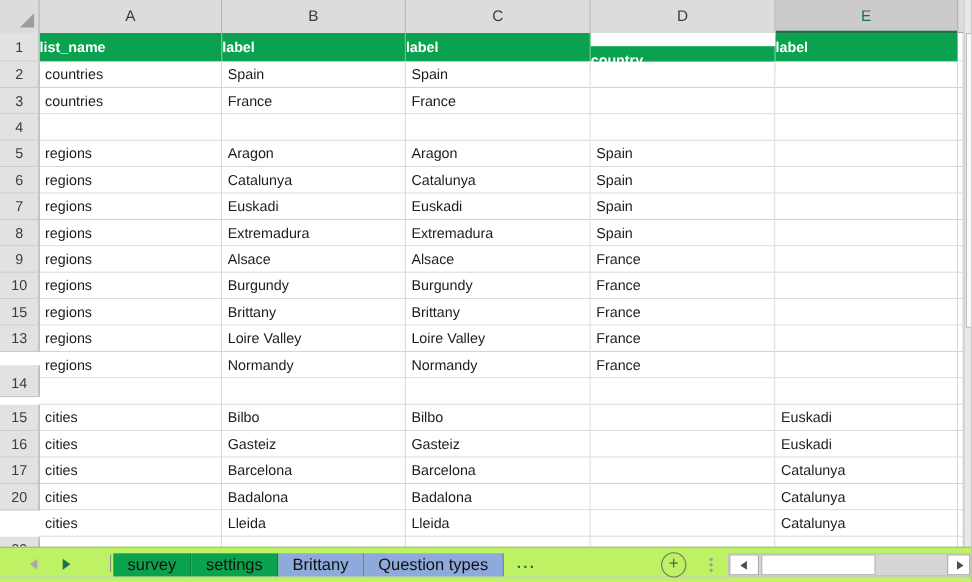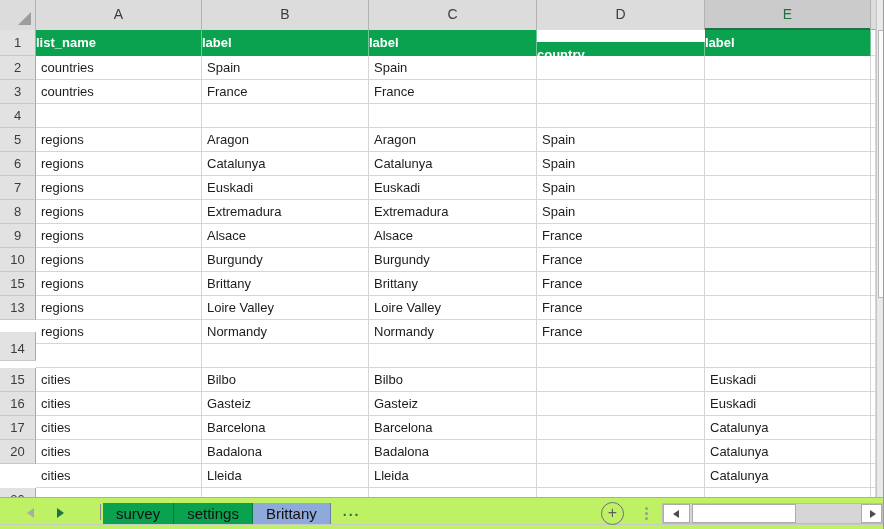--- a/index.html
+++ b/index.html
@@ -227,20 +227,21 @@
     <div class="navarrow" id="nav-next">
         <span class="t"></span>
       </div>
     <div class="tabdivider"></div>
 
     <div id="tabs">
 
     <div class="tab green">survey</div>
         <div class="tab green">settings</div>
         <div class="tab blue">Brittany</div>
+        <div class="tab blue">Question types</div>
         <div id="overflow">...</div>
       </div>
 
     <div id="addsheet">+</div>
 
     <div id="grip">
         <i></i>
         <i></i>
         <i></i>
       </div>

